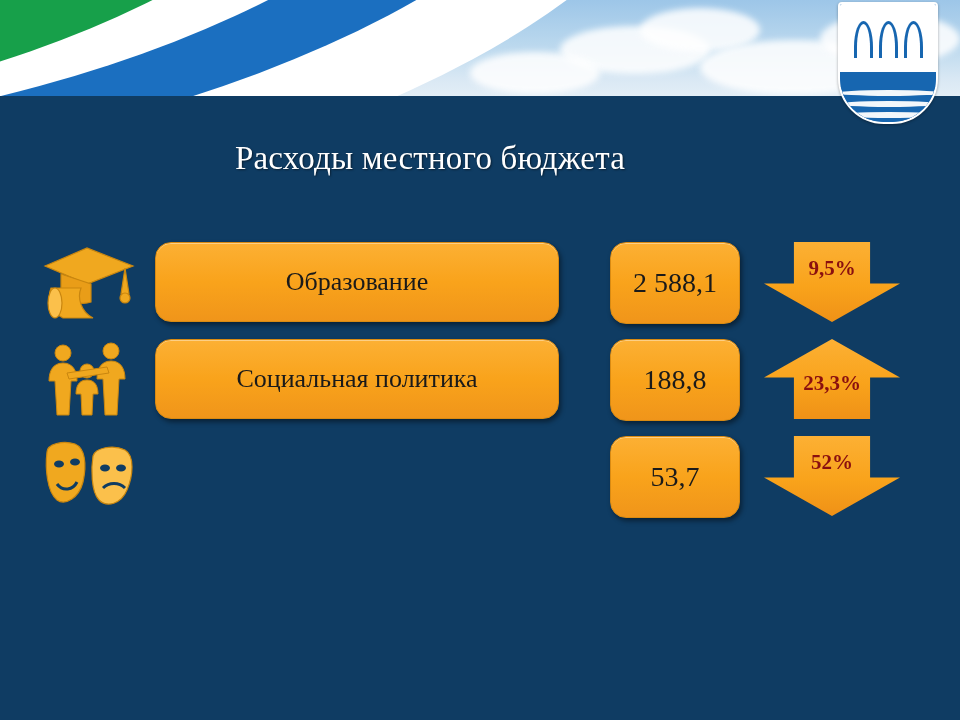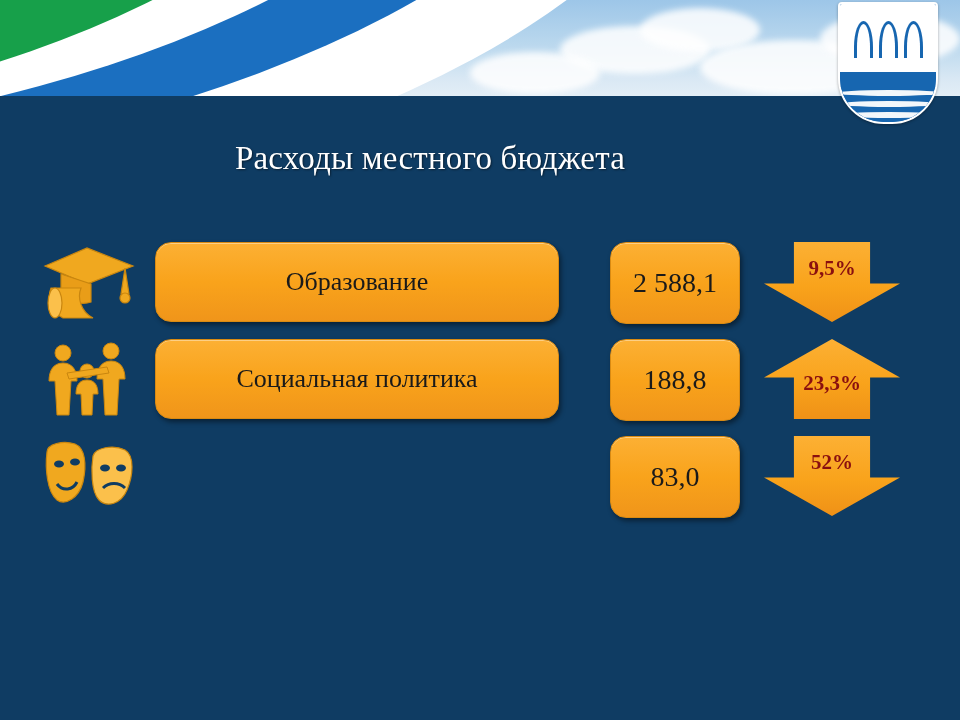--- a/index.html
+++ b/index.html
@@ -348,21 +348,21 @@
             <ellipse cx="22" cy="30" rx="5" ry="3.5" fill="#0f3c63" stroke="none"></ellipse>
             <ellipse cx="38" cy="28" rx="5" ry="3.5" fill="#0f3c63" stroke="none"></ellipse>
             <path d="M20 50 C26 58 36 56 40 48" fill="none" stroke="#0f3c63" stroke-width="3"></path>
             <path d="M56 22 C58 14 76 10 88 16 C98 22 96 42 90 56 C84 70 70 74 62 66 C54 58 54 34 56 22 Z" fill="#fbc04b"></path>
             <ellipse cx="68" cy="34" rx="5" ry="3.5" fill="#0f3c63" stroke="none"></ellipse>
             <ellipse cx="84" cy="34" rx="5" ry="3.5" fill="#0f3c63" stroke="none"></ellipse>
             <path d="M66 54 C72 48 82 48 88 54" fill="none" stroke="#0f3c63" stroke-width="3"></path>
           </g>
         </svg>
       </div>
-      <div class="value-pill">83,0</div>
+      <div class="value-pill">53,7</div>
       <div class="arrow-cell">
         <div class="arrow arrow-down"></div>
         <div class="arrow-pct pct-top">52%</div>
       </div>
     </div>
 
   </div>
 </div>
 
 </body></html>

